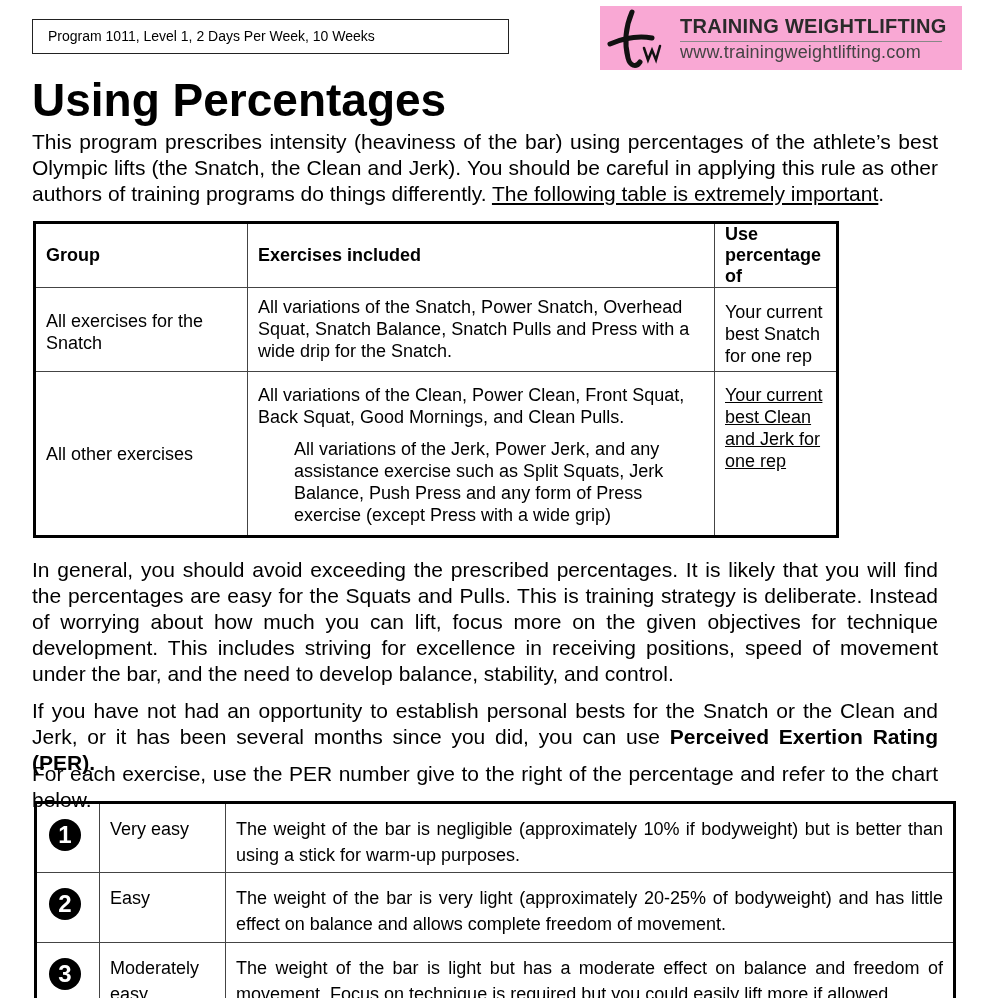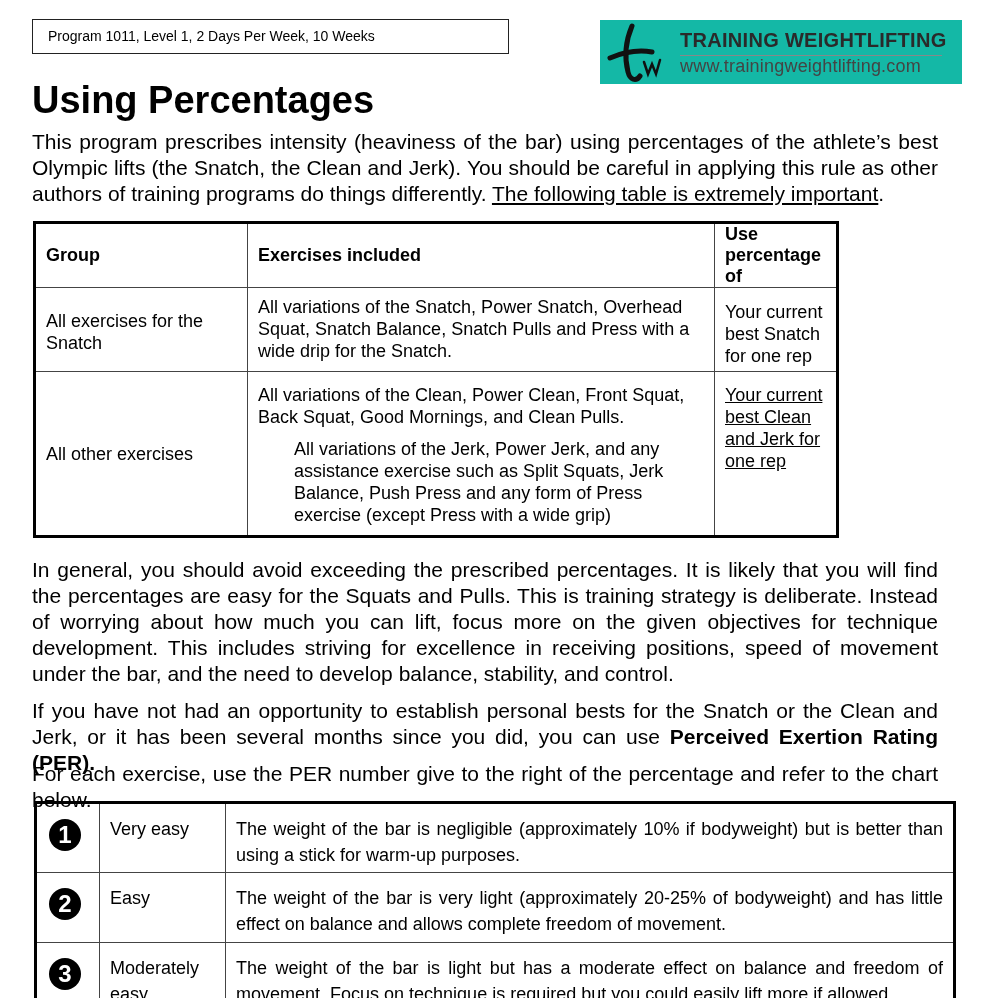--- a/index.html
+++ b/index.html
@@ -1,27 +1,27 @@
 <!DOCTYPE html>
 <html><head>
 <meta charset="utf-8">
 <style>
   html, body { margin:0; padding:0; background:#fff; }
   body { width:998px; height:998px; overflow:hidden; position:relative;
          font-family:"Liberation Sans", sans-serif; color:#000; }
   .program-box { position:absolute; left:32px; top:19px; width:477px; height:35px;
                  border:1.5px solid #222; box-sizing:border-box;
                  font-size:14px; line-height:33px; padding-left:15px; }
-  .logo { position:absolute; left:600px; top:20px; width:362px; height:64px; background:#14b8a6; }
+  .logo { position:absolute; left:600px; top:6px; width:362px; height:64px; background:#f9a8d4; }
   .logo-mark { position:absolute; left:4px; top:2px; width:70px; height:62px; }
   .logo-title { position:absolute; left:80px; top:9px; font-size:20px; font-weight:bold;
                 color:#2a2a2a; letter-spacing:0.3px; white-space:nowrap; }
   .logo-rule { position:absolute; left:80px; top:35px; width:262px; height:1px; background:#888; }
   .logo-url { position:absolute; left:80px; top:36px; font-size:18px; color:#444; white-space:nowrap; letter-spacing:0.2px; }
-  h1 { position:absolute; left:32px; top:80px; margin:0; font-size:38px; font-weight:bold; line-height:40px; }
+  h1 { position:absolute; left:32px; top:80px; margin:0; font-size:46px; font-weight:bold; line-height:40px; }
   .p { position:absolute; left:32px; width:906px; font-size:21px; line-height:26px;
        text-align:justify; margin:0; }
   .p-intro { top:129px; }
   .p-general { top:557px; }
   .p-per { top:698px; }
   .p-each { top:761px; }
   u { text-decoration:underline; }
   table { border-collapse:collapse; position:absolute; font-size:18px; }
   .t1 { left:33px; top:221px; width:806px; border:3px solid #000; }
   .t1 td { border:1px solid #444; vertical-align:top; padding:0 10px; line-height:22px; }

